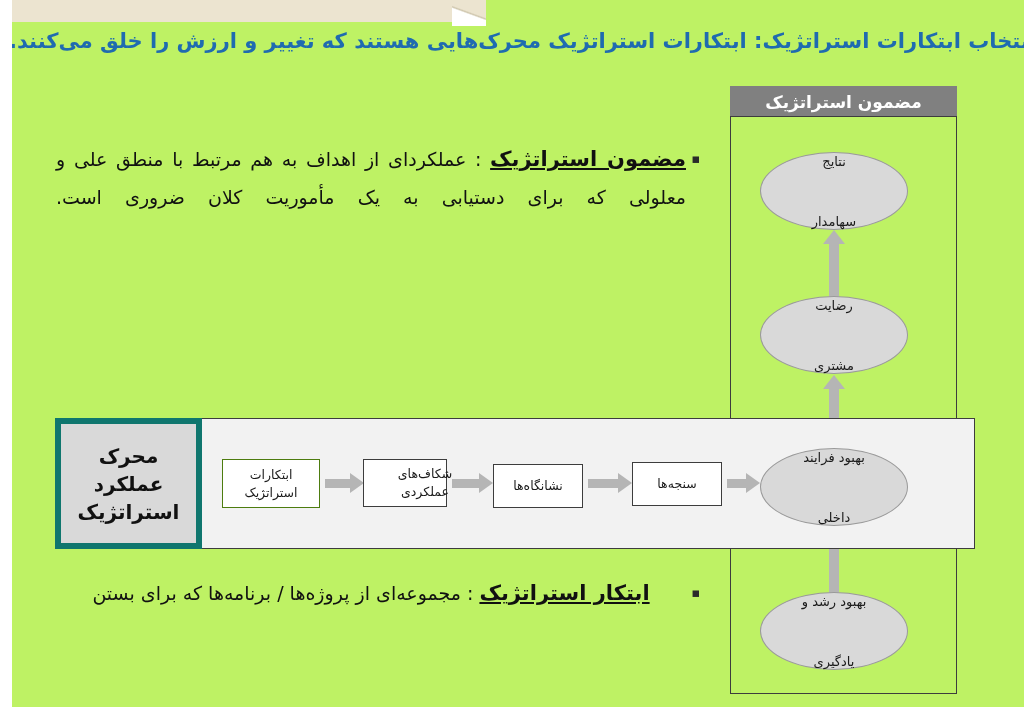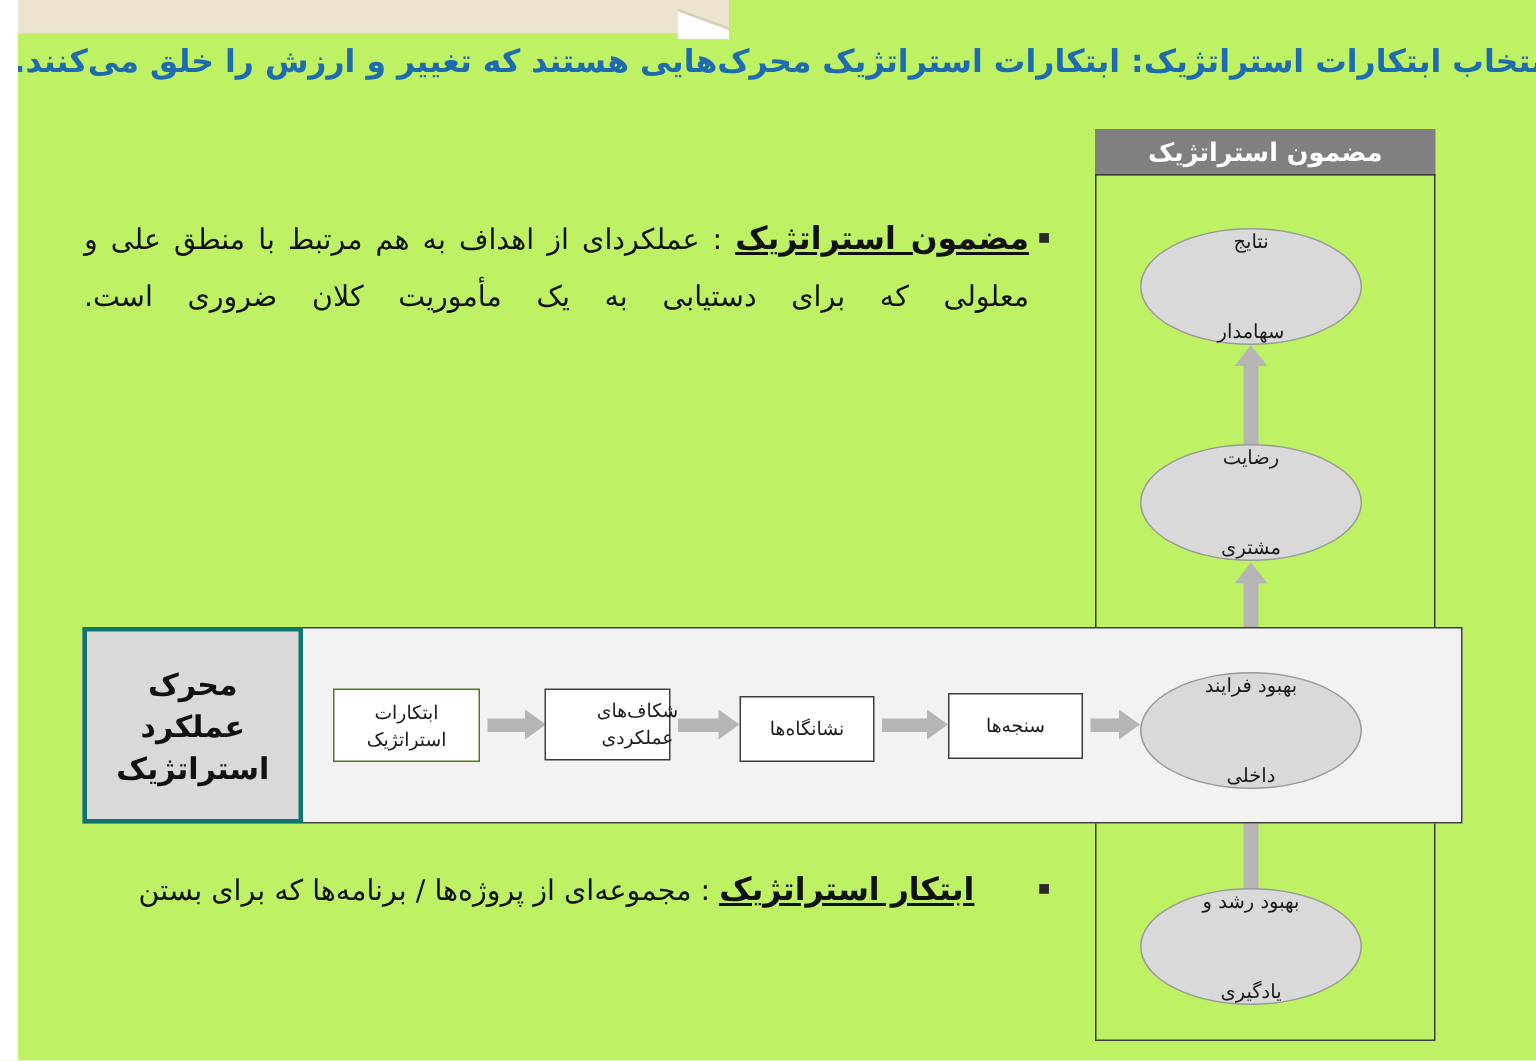--- a/index.html
+++ b/index.html
@@ -141,21 +141,21 @@
     box-sizing: border-box;
     z-index: 4;
   }
   .band-label {
     position: absolute;
     left: 43px;
     top: 418px;
     width: 147px;
     height: 131px;
     background: #d9d9d9;
-    border: 3px solid #0f766e;
+    border: 6px solid #0f766e;
     box-sizing: border-box;
     display: flex;
     flex-direction: column;
     align-items: center;
     justify-content: center;
     font-size: 20px;
     font-weight: bold;
     line-height: 28px;
     color: #111111;
     direction: rtl;

